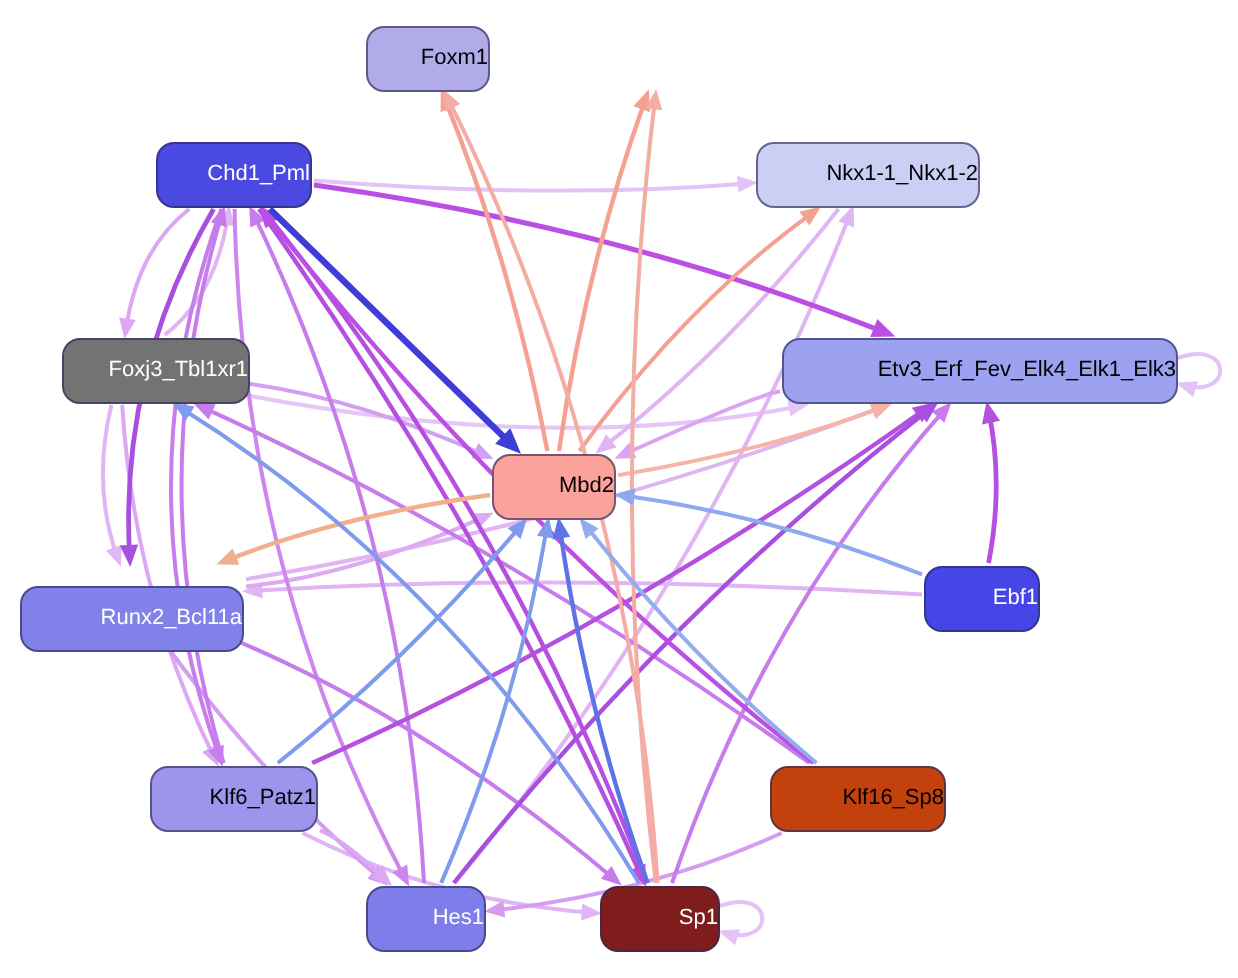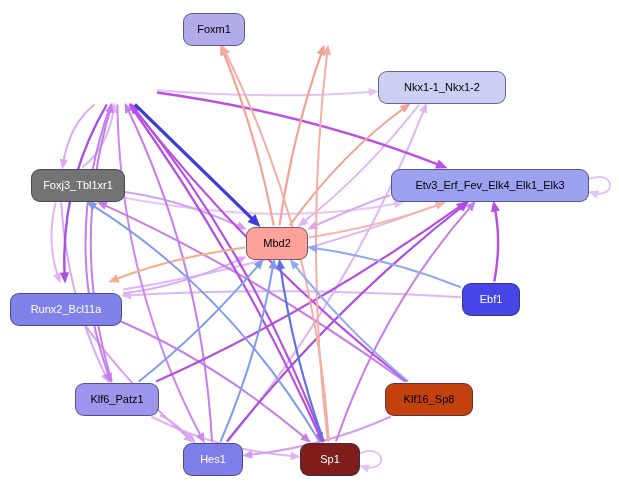--- a/index.html
+++ b/index.html
@@ -11,21 +11,21 @@
     font-family:"Liberation Sans", sans-serif;
   }
   #edge-layer{position:absolute;left:0;top:0;}
   .node{
     position:absolute;
     box-sizing:border-box;
     border:1px solid rgba(45,45,90,0.65);
     border-radius:9px;
     font-size:11px;
     font-family:"Liberation Sans", sans-serif;
-    text-align:center;
+    text-align:right;
     white-space:nowrap;
     overflow:hidden;
     cursor:pointer;
     user-select:none;
   }
 </style>
 </head>
 <body>
 
 <div id="canvas">
@@ -218,21 +218,22 @@
         <path d="M 589 179 C 617 169 617 201 590 192" fill="none" stroke="#E3C2F5" stroke-width="2"></path>
         <polygon points="588.1,191.4 599.1,190.6 596.5,198.6" fill="#E3C2F5"></polygon>
       </g>
       <g>
         <path d="M 360 453 C 388 443 388 475 361 466" fill="none" stroke="#E3C2F5" stroke-width="2"></path>
         <polygon points="359.1,465.4 370.1,464.6 367.5,472.6" fill="#E3C2F5"></polygon>
       </g>
     </svg>
 
 <div class="node" style="left: 183px; top: 12.5px; width: 62px; height: 33px; line-height: 31px; background: rgb(178, 171, 233); color: rgb(0, 0, 0);">Foxm1</div>
-    <div class="node" style="left: 378px; top: 70.5px; width: 128px; height: 33px; line-height: 31px; background: rgb(203, 207, 244); color: rgb(0, 0, 0);">Nkx1-1_Nkx1-2</div>
+    <div class="node" style="left: 78px; top: 70.5px; width: 78px; height: 33px; line-height: 31px; background: rgb(74, 73, 225); color: rgb(255, 255, 255);">Chd1_Pml</div>
+    <div class="node" style="left: 378px; top: 70.5px; width: 112px; height: 33px; line-height: 31px; background: rgb(203, 207, 244); color: rgb(0, 0, 0);">Nkx1-1_Nkx1-2</div>
     <div class="node" style="left: 8px; top: 168.5px; width: 94px; height: 33px; line-height: 31px; background: #737373; color: rgb(255, 255, 255); margin-left: 23px;">Foxj3_Tbl1xr1</div>
     <div class="node" style="left: 391px; top: 168.5px; width: 198px; height: 33px; line-height: 31px; background: rgb(156, 162, 240); color: rgb(0, 0, 0);">Etv3_Erf_Fev_Elk4_Elk1_Elk3</div>
     <div class="node" style="left: 246px; top: 226.5px; width: 62px; height: 33px; line-height: 31px; background: rgb(251, 162, 155); color: rgb(0, 0, 0);">Mbd2</div>
     <div class="node" style="left: 10px; top: 293px; width: 112px; height: 33px; line-height: 31px; background: rgb(129, 129, 234); color: rgb(255, 255, 255);">Runx2_Bcl11a</div>
     <div class="node" style="left: 462px; top: 282.5px; width: 58px; height: 33px; line-height: 31px; background: rgb(70, 70, 232); color: rgb(255, 255, 255);">Ebf1</div>
     <div class="node" style="left: 75px; top: 382.5px; width: 84px; height: 33px; line-height: 31px; background: rgb(157, 149, 236); color: rgb(0, 0, 0);">Klf6_Patz1</div>
     <div class="node" style="left: 385px; top: 382.5px; width: 88px; height: 33px; line-height: 31px; background: #c2410c; color: rgb(0, 0, 0);">Klf16_Sp8</div>
     <div class="node" style="left: 183px; top: 442.5px; width: 60px; height: 33px; line-height: 31px; background: rgb(126, 126, 234); color: rgb(255, 255, 255);">Hes1</div>
     <div class="node" style="left: 300px; top: 442.5px; width: 60px; height: 33px; line-height: 31px; background: #7f1d1d; color: rgb(255, 255, 255);">Sp1</div>
   </div>

